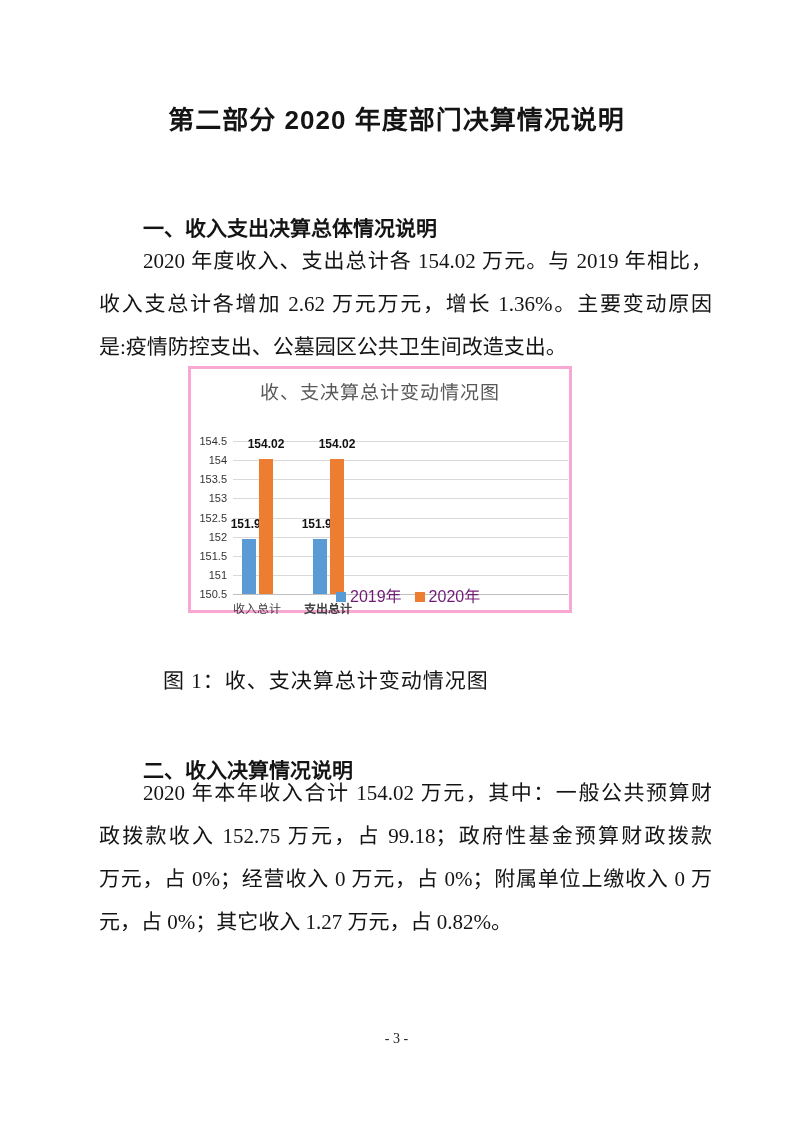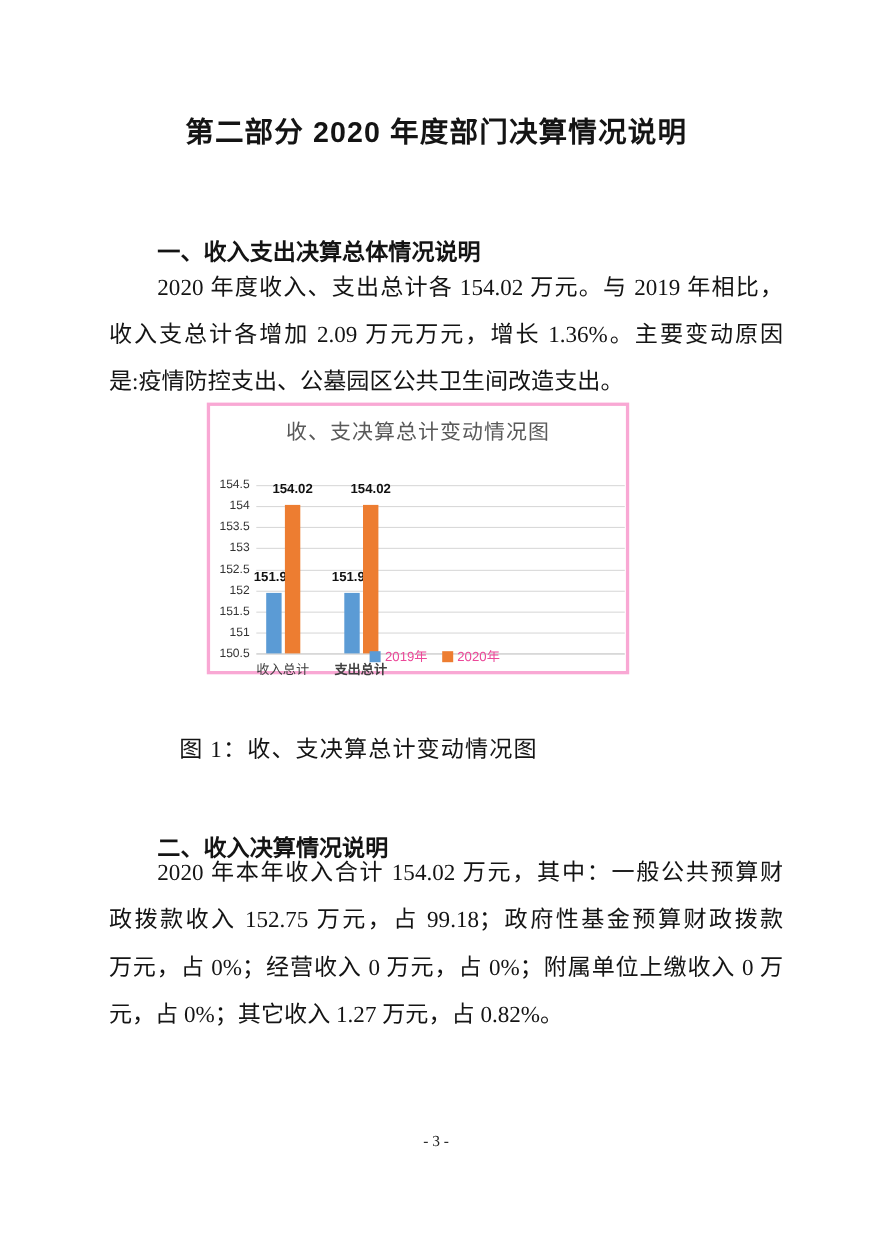--- a/index.html
+++ b/index.html
@@ -62,34 +62,34 @@
   .cat-label{
     position:absolute;width:80px;text-align:center;
     font-size:12px;color:#404040;line-height:14px;
   }
   .legend{
     position:absolute;left:145px;top:222px;display:flex;gap:13px;
     align-items:center;
   }
   .legend-item{display:flex;align-items:center;gap:4px;}
   .legend-swatch{width:10px;height:10px;display:inline-block;}
-  .legend-label{font-size:12px;color:#ec4899;line-height:12px;}
+  .legend-label{font-size:16px;color:#701a75;line-height:12px;}
 </style>
 </head>
 <body>
 
 <div id="page">
 
   <div class="doc-title">第二部分 2020 年度部门决算情况说明</div>
 
   <div id="h1" class="sec-heading">一、收入支出决算总体情况说明</div>
 
   <div id="p1" class="para">
       <div class="pline first">2020 年度收入、支出总计各 154.02 万元。与 2019 年相比，</div>
-      <div class="pline">收入支总计各增加 2.09 万元万元，增长 1.36%。主要变动原因</div>
+      <div class="pline">收入支总计各增加 2.62 万元万元，增长 1.36%。主要变动原因</div>
       <div class="pline last">是:疫情防控支出、公墓园区公共卫生间改造支出。</div>
     </div>
 
   <div id="chart">
     <div class="chart-title">收、支决算总计变动情况图</div>
   <div class="gridline axis" style="left: 42px; top: 225px; width: 335px;"></div>
       <div class="ytick" style="left: 0px; top: 218px;">150.5</div>
       <div class="gridline" style="left: 42px; top: 205.875px; width: 335px;"></div>
       <div class="ytick" style="left: 0px; top: 198.875px;">151</div>
       <div class="gridline" style="left: 42px; top: 186.75px; width: 335px;"></div>

